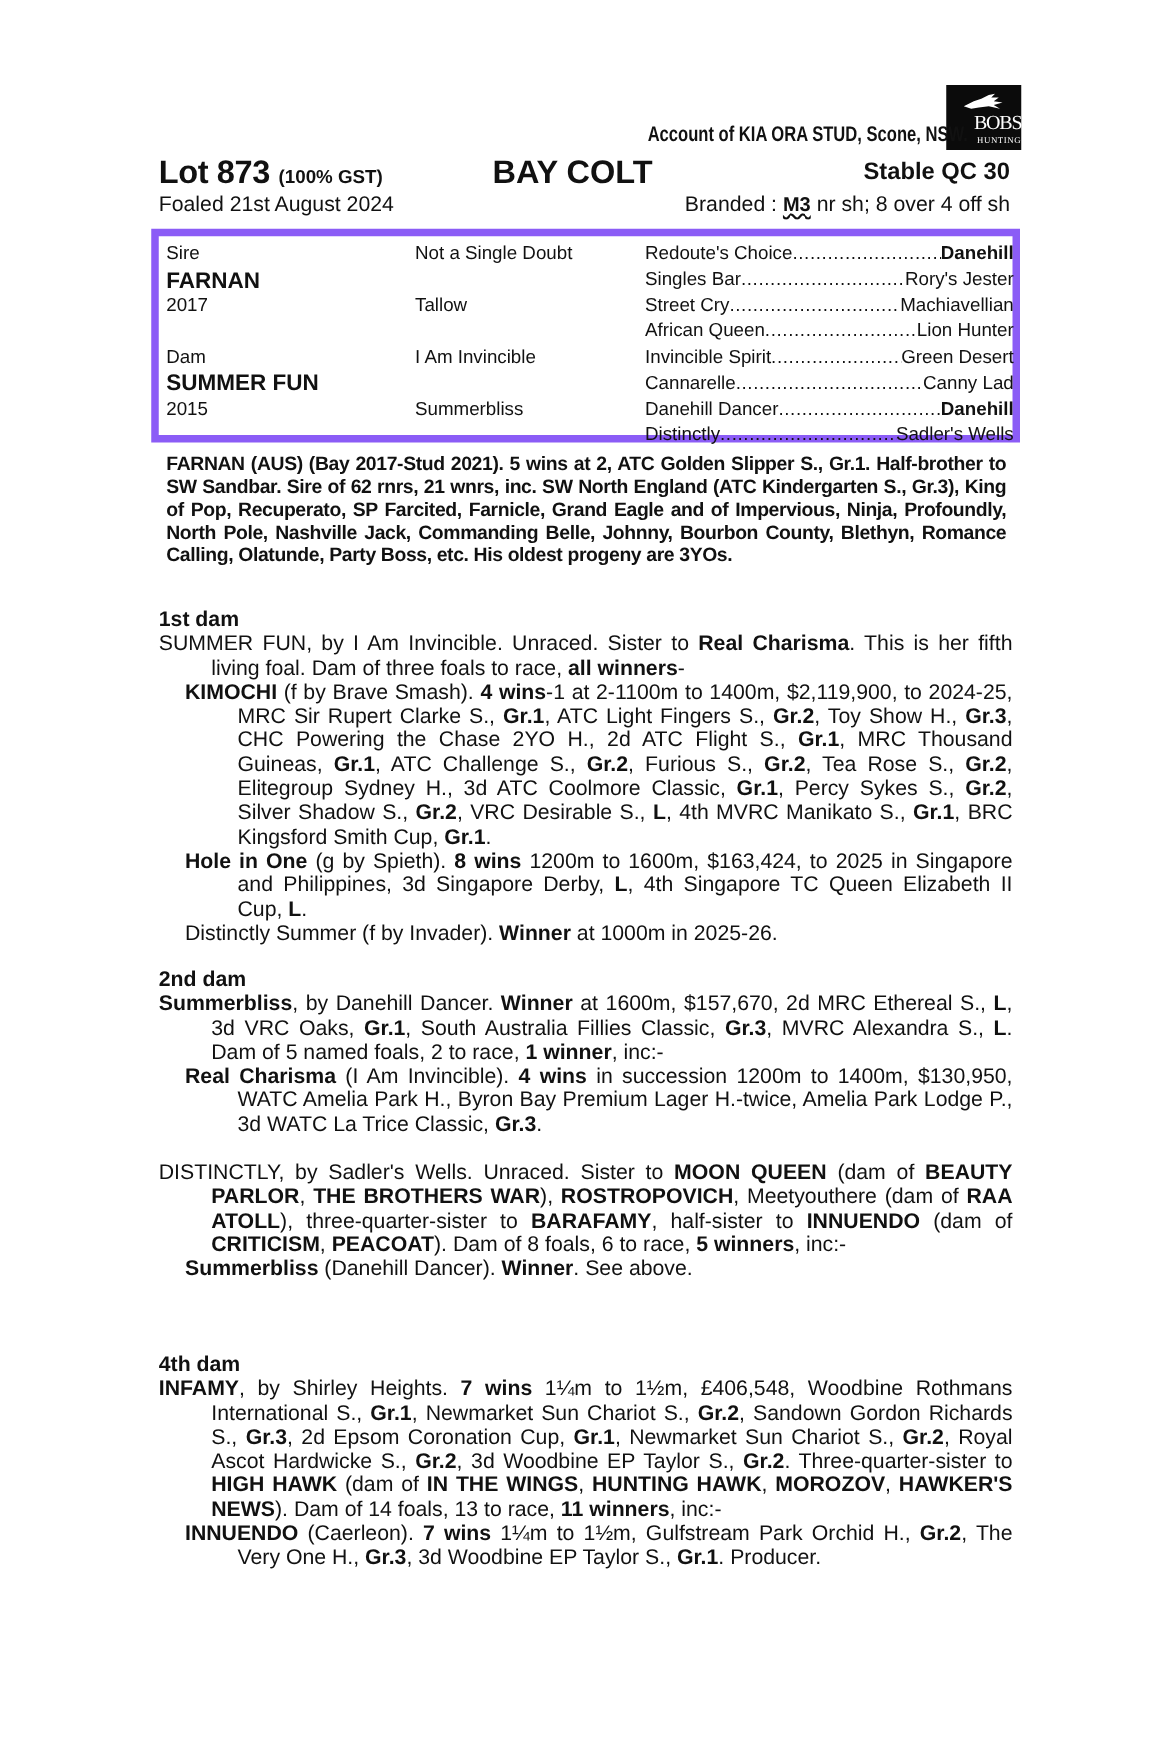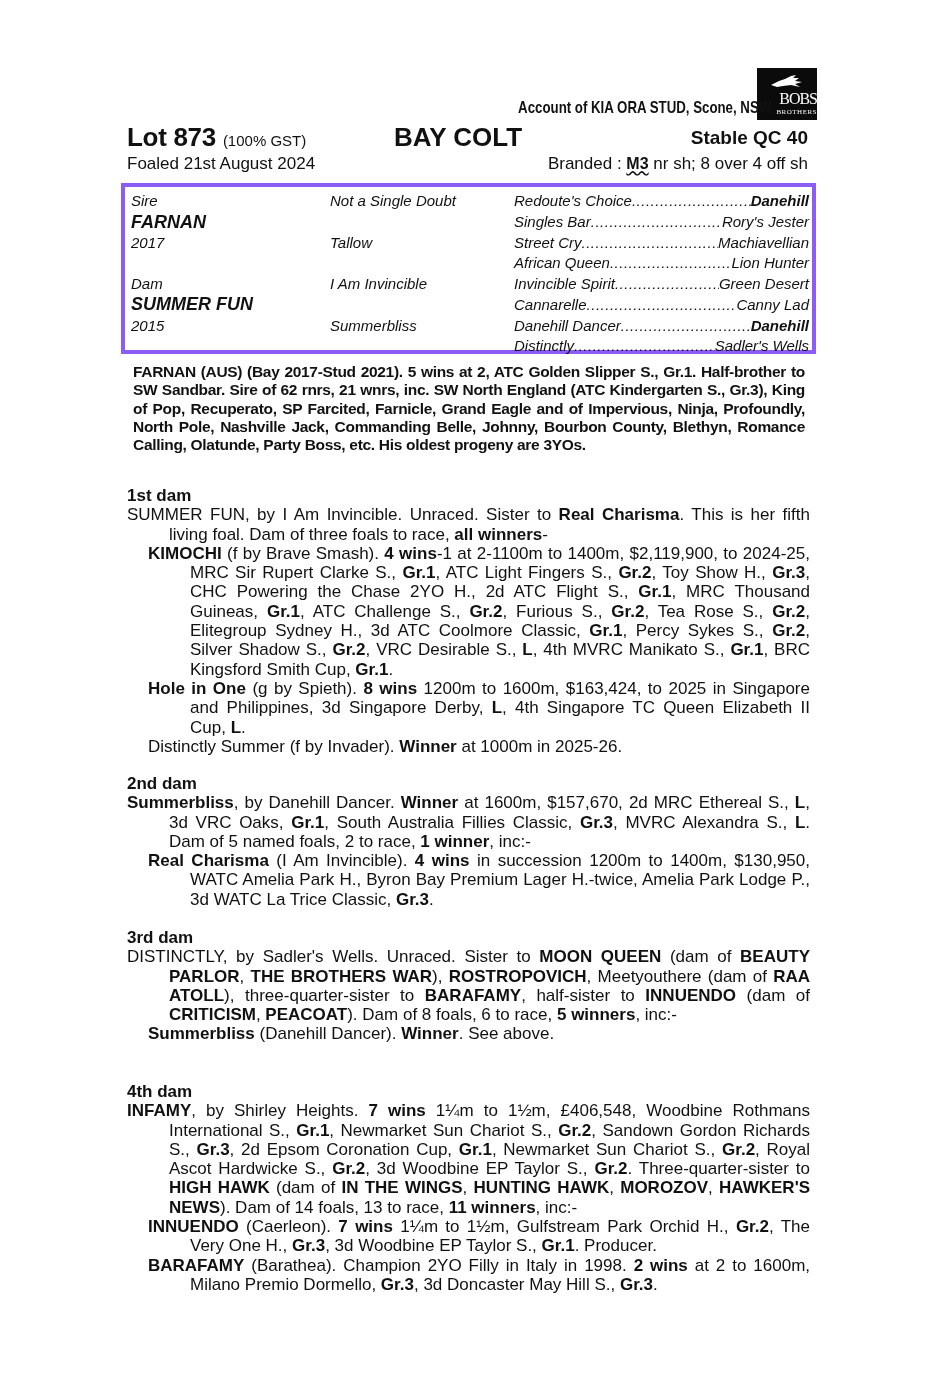--- a/index.html
+++ b/index.html
@@ -8,28 +8,28 @@
   .page { position: absolute; left: 127px; top: 0; width: 683px; }
   .logo { position: absolute; left: 757px; top: 68px; width: 60px; height: 52px; background: #0b0b0b;
           color: #fff; text-align: right; font-family: "Liberation Serif", serif; }
   .logo .bobs { position: absolute; left: 0; right: 0; top: 23px; font-size: 16px; letter-spacing: -1px; line-height: 16px; }
   .logo .elig { position: absolute; left: 0; right: 0; top: 40px; font-size: 7px; line-height: 8px; letter-spacing: 0.5px; }
   .logo svg { position: absolute; left: 12px; top: 5px; }
   .account { position: absolute; top: 98px; left: 0; width: 683px; text-align: right; font-weight: bold; font-size: 17px; }
   .account span { display: inline-block; transform: scaleX(0.78); }
   .row1 { position: absolute; top: 122px; left: 0; width: 683px; height: 30px; }
   .lot { position: absolute; left: 0; top: 0; font-weight: 900; font-size: 26px; letter-spacing: -0.3px; }
-  .lot small { font-weight: normal; font-size: 15px; letter-spacing: 0; text-align: center; }
+  .lot small { font-weight: bold; font-size: 15px; letter-spacing: 0; text-align: center; }
   .sex { position: absolute; left: 267px; top: 0; font-weight: 900; font-size: 26px; }
   .stable { position: absolute; right: 2px; top: 5px; font-weight: 900; font-size: 19px; }
   .row2 { position: absolute; top: 154px; left: 0; width: 683px; font-size: 17px; }
   .foaled { position: absolute; left: 0; top: 0; }
   .brand { position: absolute; right: 2px; top: 0; }
   .brand .m3 { font-weight: 900; text-decoration: underline wavy; font-size: 16px; }
-  .ped { position: absolute; left: 121px; top: 183px; width: 695px; height: 171px; border: 4px solid #8b5cf6; box-sizing: border-box; font-size: 15px; font-style: italic; }
+  .ped { position: absolute; left: 121px; top: 183px; width: 695px; height: 171px; border: 6px solid #8b5cf6; box-sizing: border-box; font-size: 15px; }
   .ped .c1 { position: absolute; left: 6px; }
   .ped .c2 { position: absolute; left: 205px; }
   .ped .c3 { position: absolute; left: 389px; width: 295px; display: flex; }
   .ped .c3 .a { white-space: nowrap; }
   .ped .c3 .dots { flex: 1; overflow: hidden; white-space: nowrap; }
   .ped .c3 .dots::after { content: "........................................................................"; letter-spacing: 0.5px; }
   .ped .c3 .b { white-space: nowrap; }
   .ped .big { font-weight: 900; font-size: 18px; }
   .sirebio { position: absolute; left: 133px; top: 363px; width: 672px; font-weight: 900; font-size: 15.5px; line-height: 18.3px; text-align: justify; letter-spacing: -0.3px; }
   .sec { position: absolute; left: 127px; width: 683px; font-size: 17px; line-height: 19.3px; }
@@ -40,29 +40,29 @@
   b { font-weight: 900; }
 </style>
 </head>
 <body>
 
 <div class="logo">
   <svg width="36" height="18" viewBox="0 0 36 18">
     <path d="M2 12 L10 8 L16 6 L22 3 L27 2 L24 5 L30 5 L26 8 L33 9 L26 11 L31 14 L22 12 L14 13 L8 14 Z" fill="#fff"></path>
   </svg>
   <div class="bobs">BOBS</div>
-  <div class="elig">BROTHERS</div>
+  <div class="elig">HUNTING</div>
 </div>
 
 <div class="page">
   <div class="account"><span>Account of KIA ORA STUD, Scone, NSW.</span></div>
   <div class="row1">
     <div class="lot"><span>Lot 873</span> <small>(100% GST)</small></div>
     <div class="sex">BAY COLT</div>
-    <div class="stable">Stable QC 40</div>
+    <div class="stable">Stable QC 30</div>
   </div>
   <div class="row2">
     <div class="foaled">Foaled 21st August 2024</div>
     <div class="brand"><span>Branded :</span> <span class="m3">M3</span> <span>nr sh; 8 over 4 off sh</span></div>
   </div>
 </div>
 
 <div class="ped">
   <div class="c1" style="top:5px">Sire</div>
   <div class="c1 big" style="top:25px">FARNAN</div>
@@ -130,26 +130,24 @@
     </div>
 </div>
 <div class="sec" style="top:774px">
   <div class="h">2nd dam</div>
   <div>
       <p class="d"><b>Summerbliss</b>, by Danehill Dancer. <b>Winner</b> at 1600m, $157,670, 2d MRC Ethereal S., <b>L</b>, 3d VRC Oaks, <b>Gr.1</b>, South Australia Fillies Classic, <b>Gr.3</b>, MVRC Alexandra S., <b>L</b>. Dam of 5 named foals, 2 to race, <b>1 winner</b>, inc:-</p>
       <p class="p"><b>Real Charisma</b> (I Am Invincible). <b>4 wins</b> in succession 1200m to 1400m, $130,950, WATC Amelia Park H., Byron Bay Premium Lager H.-twice, Amelia Park Lodge P., 3d WATC La Trice Classic, <b>Gr.3</b>.</p>
     </div>
 </div>
 <div class="sec" style="top:928px">
-  <div class="h">3rd dam</div>
   <div>
       <p class="d">DISTINCTLY, by Sadler's Wells. Unraced. Sister to <b>MOON QUEEN</b> (dam of <b>BEAUTY PARLOR</b>, <b>THE BROTHERS WAR</b>), <b>ROSTROPOVICH</b>, Meetyouthere (dam of <b>RAA ATOLL</b>), three-quarter-sister to <b>BARAFAMY</b>, half-sister to <b>INNUENDO</b> (dam of <b>CRITICISM</b>, <b>PEACOAT</b>). Dam of 8 foals, 6 to race, <b>5 winners</b>, inc:-</p>
       <p class="p"><b>Summerbliss</b> (Danehill Dancer). <b>Winner</b>. See above.</p>
     </div>
 </div>
 <div class="sec" style="top:1082px">
   <div class="h">4th dam</div>
   <div>
       <p class="d"><b>INFAMY</b>, by Shirley Heights. <b>7 wins</b> 1¼m to 1½m, £406,548, Woodbine Rothmans International S., <b>Gr.1</b>, Newmarket Sun Chariot S., <b>Gr.2</b>, Sandown Gordon Richards S., <b>Gr.3</b>, 2d Epsom Coronation Cup, <b>Gr.1</b>, Newmarket Sun Chariot S., <b>Gr.2</b>, Royal Ascot Hardwicke S., <b>Gr.2</b>, 3d Woodbine EP Taylor S., <b>Gr.2</b>. Three-quarter-sister to <b>HIGH HAWK</b> (dam of <b>IN THE WINGS</b>, <b>HUNTING HAWK</b>, <b>MOROZOV</b>, <b>HAWKER'S NEWS</b>). Dam of 14 foals, 13 to race, <b>11 winners</b>, inc:-</p>
       <p class="p"><b>INNUENDO</b> (Caerleon). <b>7 wins</b> 1¼m to 1½m, Gulfstream Park Orchid H., <b>Gr.2</b>, The Very One H., <b>Gr.3</b>, 3d Woodbine EP Taylor S., <b>Gr.1</b>. Producer.</p>
-      <p class="p"><b>BARAFAMY</b> (Barathea). Champion 2YO Filly in Italy in 1998. <b>2 wins</b> at 2 to 1600m, Milano Premio Dormello, <b>Gr.3</b>, 3d Doncaster May Hill S., <b>Gr.3</b>.</p>
     </div>
 </div>
 
 </body></html>

